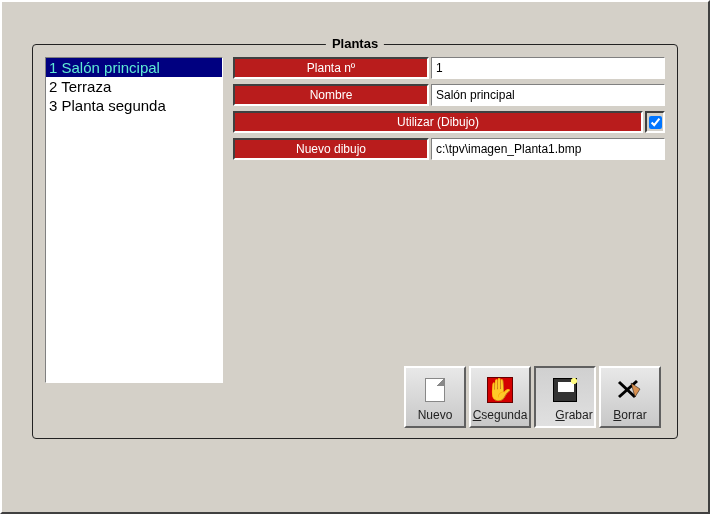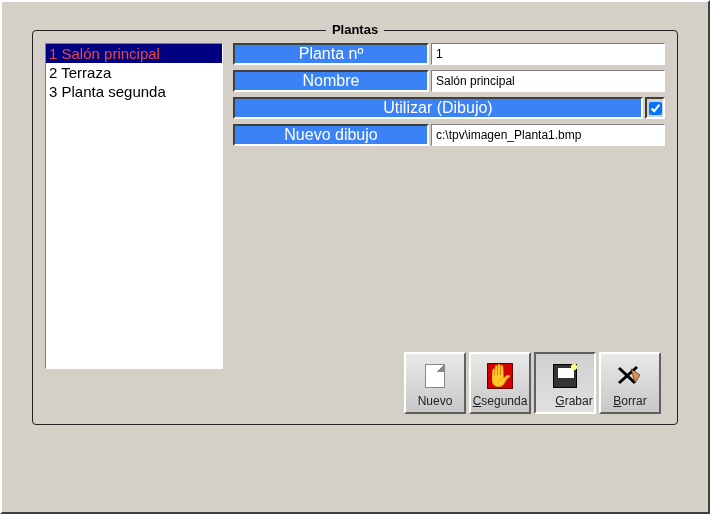--- a/index.html
+++ b/index.html
@@ -21,20 +21,21 @@
     border-color: #fff #404040 #404040 #fff;
     padding: 28px 30px 40px 30px;
   }
   .fieldset {
     position: relative;
     border: 1px solid #222;
     border-radius: 4px;
     background: #d4d0c8;
     height: 395px;
     padding: 12px 12px 12px 12px;
+    margin-top: 14px;
   }
   .legend {
     position: absolute;
     top: -9px;
     left: 50%;
     transform: translateX(-50%);
     background: #d4d0c8;
     padding: 0 6px;
     font-weight: bold;
     font-size: 13px;
@@ -54,40 +55,40 @@
     line-height: 19px;
     overflow: hidden;
   }
   .list-item {
     padding: 0 3px;
     white-space: nowrap;
     cursor: default;
   }
   .list-item.selected {
     background: #000080;
-    color: #ef4444;
+    color: #5eead4;
   }
   .form-area {
     flex: 1;
     display: flex;
     flex-direction: column;
     gap: 5px;
   }
   .row {
     display: flex;
     align-items: stretch;
     gap: 2px;
     height: 22px;
   }
   .label-cell {
     flex: 0 0 196px;
-    background: #3b82f6;
+    background: #b91c1c;
     color: #fff;
     text-align: center;
-    font-size: 16px;
+    font-size: 12px;
     display: flex;
     align-items: center;
     justify-content: center;
     border: 2px solid;
     border-color: #404040 #fff #fff #404040;
   }
   .label-cell.wide {
     flex: 1;
   }
   .value-input {

